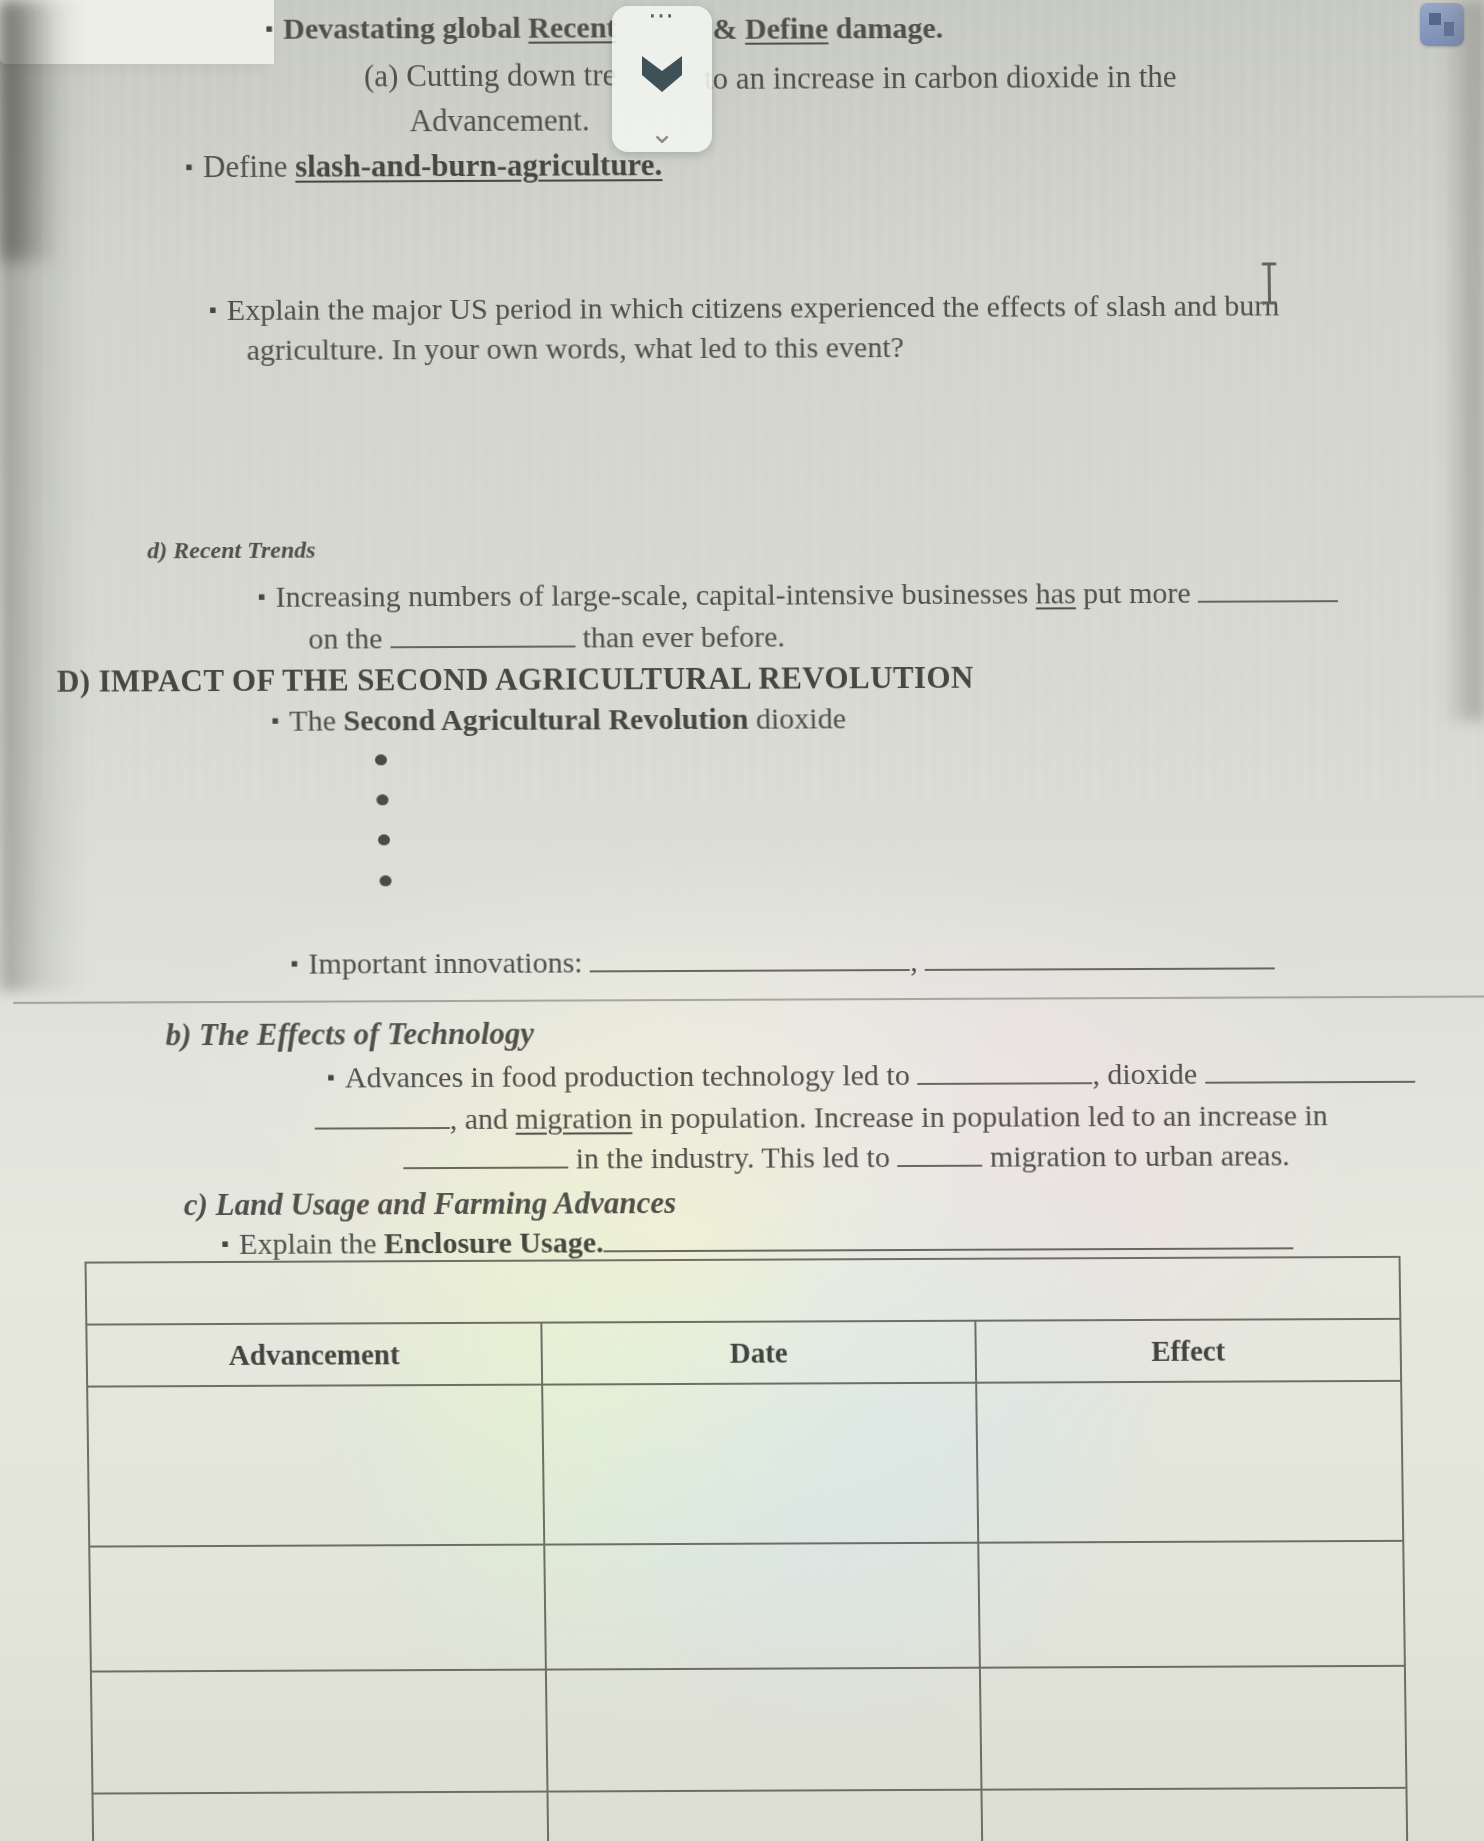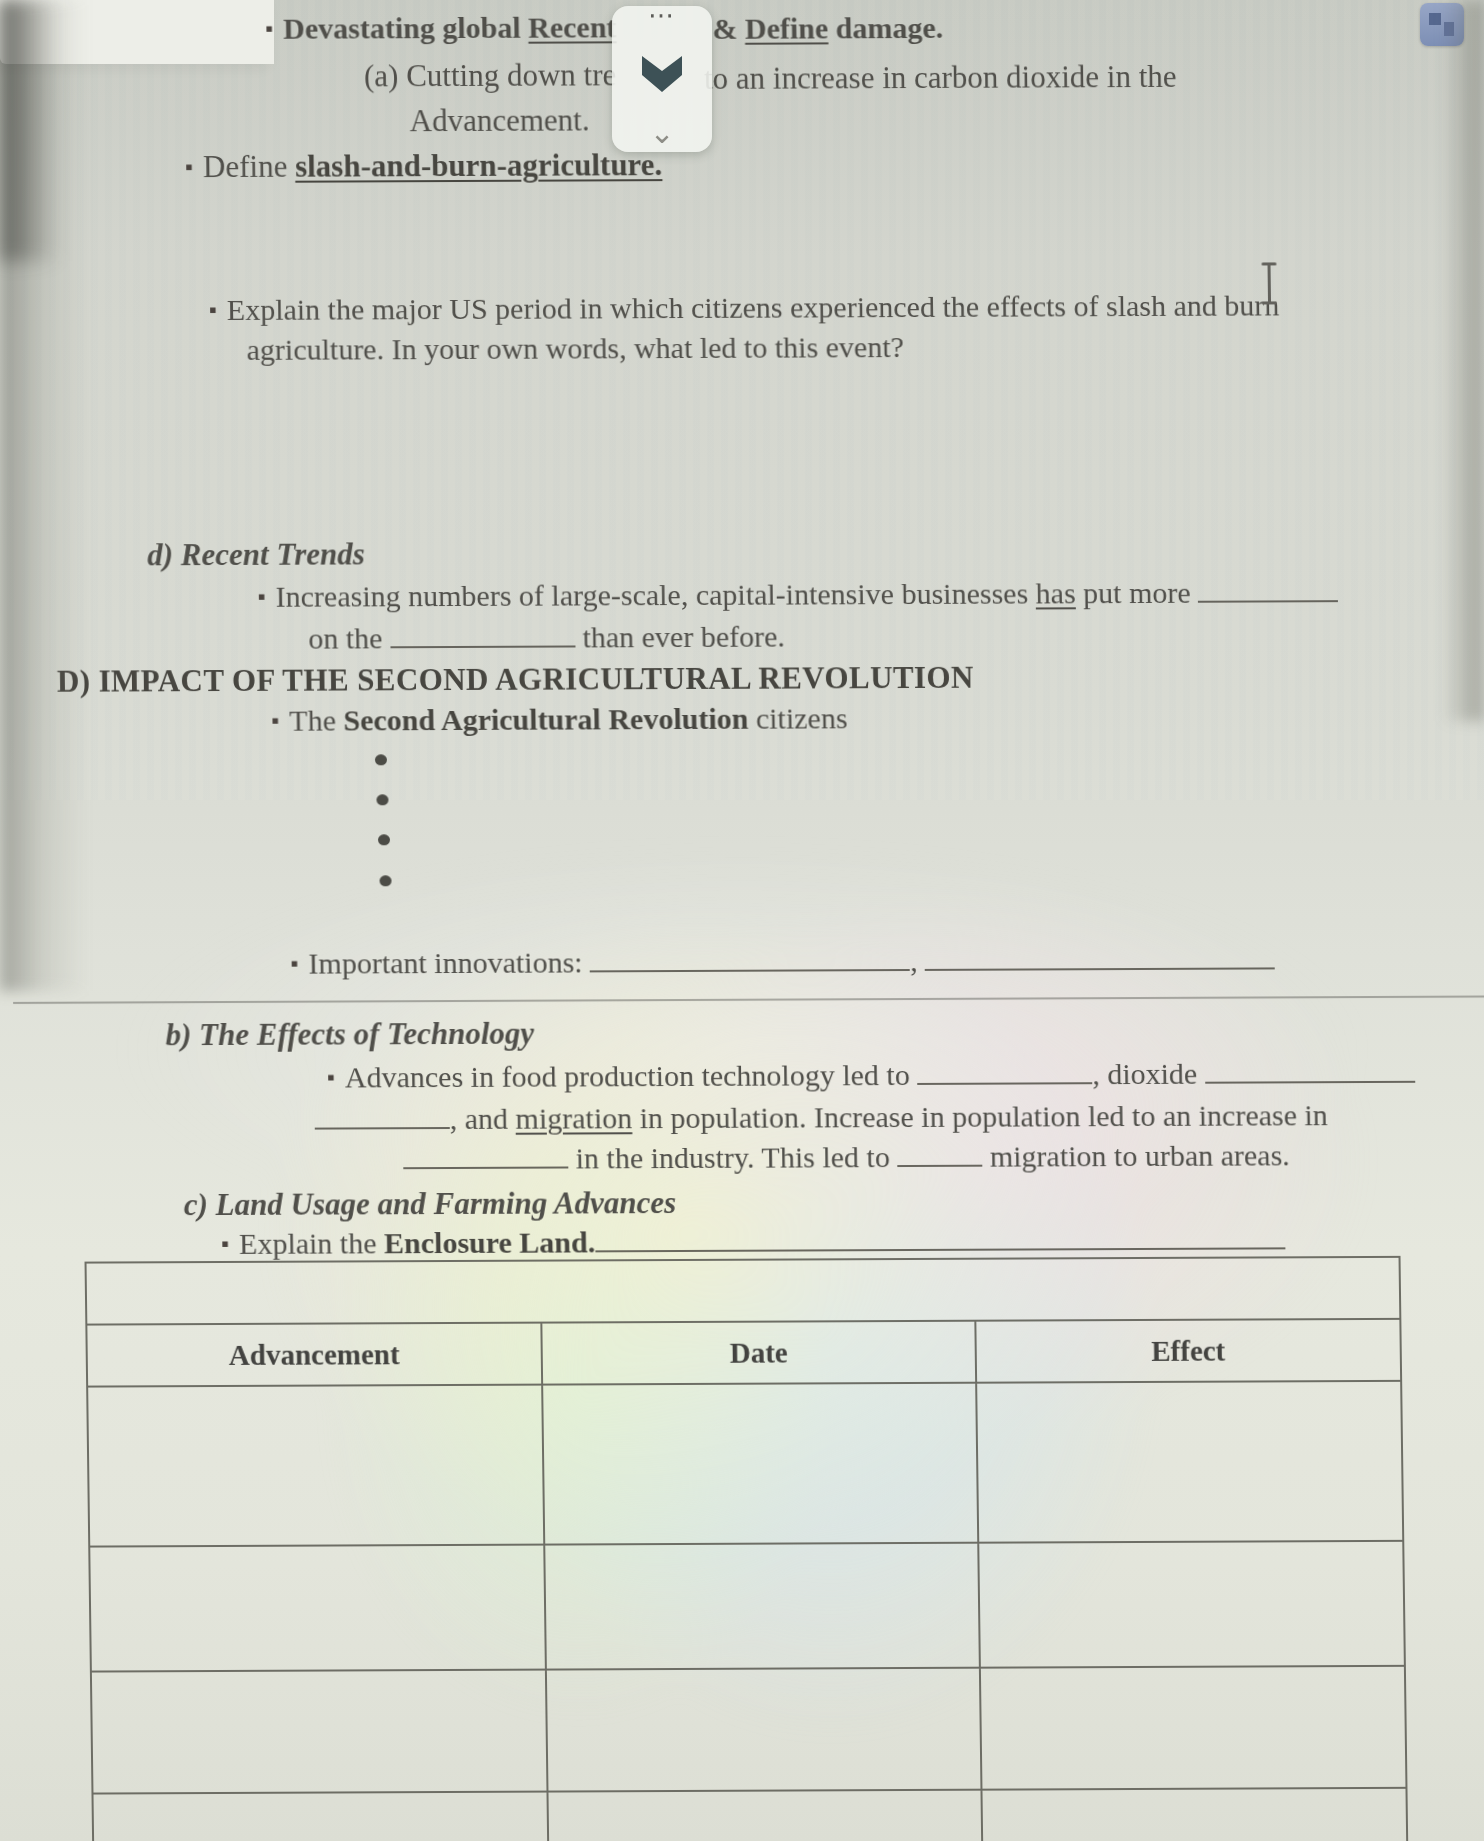--- a/index.html
+++ b/index.html
@@ -86,47 +86,47 @@
 
   <div class="line" style="left:363px;top:60px;font-size:31px;"><span>(a) Cutting down tre</span></div>
   <div class="line" style="left:703px;top:64px;font-size:31px;"><span>to an increase in carbon dioxide in the</span></div>
   <div class="line" style="left:408px;top:105px;font-size:31px;"><span>Advancement.</span></div>
 
   <div class="line" style="left:183px;top:150px;font-size:31px;"><span class="sq">▪</span><span>Define </span><span class="b u">slash-and-burn-agriculture.</span></div>
 
   <div class="line" style="left:205px;top:294px;"><span class="sq">▪</span><span>Explain the major US period in which citizens experienced the effects of slash and burn</span></div>
   <div class="line" style="left:242px;top:334px;"><span>agriculture. In your own words, what led to this event?</span></div>
 
-  <div class="line bi" style="left:140px;top:538px;font-size:31px;"><span>d) Recent Trends</span></div>
+  <div class="line bi" style="left:140px;top:538px;font-size:24px;"><span>d) Recent Trends</span></div>
 
   <div class="line" style="left:250px;top:581px;"><span class="sq">▪</span><span>Increasing numbers of large-scale, capital-intensive businesses </span><span class="u">has</span><span> put more </span><span class="blank" style="width:140px;"></span></div>
   <div class="line" style="left:300px;top:623px;"><span>on the </span><span class="blank" style="width:185px;"></span><span> than ever before.</span></div>
 
   <div class="line b" style="left:48px;top:664px;font-size:31px;letter-spacing:0.4px;"><span>D) IMPACT OF THE SECOND AGRICULTURAL REVOLUTION</span></div>
 
-  <div class="line" style="left:262px;top:705px;"><span class="sq">▪</span><span>The </span><span class="b">Second Agricultural Revolution</span><span> citizens</span></div>
+  <div class="line" style="left:262px;top:705px;"><span class="sq">▪</span><span>The </span><span class="b">Second Agricultural Revolution</span><span> dioxide</span></div>
 
   <div class="dot" style="left:365px;top:756px;"></div>
   <div class="dot" style="left:366px;top:796px;"></div>
   <div class="dot" style="left:367px;top:836px;"></div>
   <div class="dot" style="left:368px;top:877px;"></div>
 
   <div class="line" style="left:278px;top:948px;"><span class="sq">▪</span><span>Important innovations: </span><span class="blank" style="width:320px;"></span><span>, </span><span class="blank" style="width:350px;"></span></div>
 
   <div class="pgline"></div>
 
   <div class="line bi" style="left:152px;top:1018px;font-size:31px;"><span>b) The Effects of Technology</span></div>
 
   <div class="line" style="left:313px;top:1062px;"><span class="sq">▪</span><span>Advances in food production technology led to </span><span class="blank" style="width:175px;"></span><span>, dioxide </span><span class="blank" style="width:210px;"></span></div>
   <div class="line" style="left:300px;top:1104px;"><span class="blank" style="width:135px;"></span><span>, and </span><span class="u">migration</span><span> in population. Increase in population led to an increase in</span></div>
   <div class="line" style="left:388px;top:1144px;"><span class="blank" style="width:165px;"></span><span> in the industry. This led to </span><span class="blank" style="width:85px;"></span><span> migration to urban areas.</span></div>
 
   <div class="line bi" style="left:168px;top:1188px;font-size:31px;"><span>c) Land Usage and Farming Advances</span></div>
 
-  <div class="line" style="left:205px;top:1228px;"><span class="sq">▪</span><span>Explain the </span><span class="b">Enclosure Land.</span><span class="enclosure-line" style="width:690px;"></span></div>
+  <div class="line" style="left:205px;top:1228px;"><span class="sq">▪</span><span>Explain the </span><span class="b">Enclosure Usage.</span><span class="enclosure-line" style="width:690px;"></span></div>
 
   <div class="wtable">
     <div class="trow first" style="height:60px;"></div>
     <div class="trow thead" style="height:60px;">
       <div class="tcell c1">Advancement</div>
       <div class="tcell c2">Date</div>
       <div class="tcell c3">Effect</div>
     </div>
     <div class="trow" style="height:158px;">
       <div class="tcell c1"></div>

